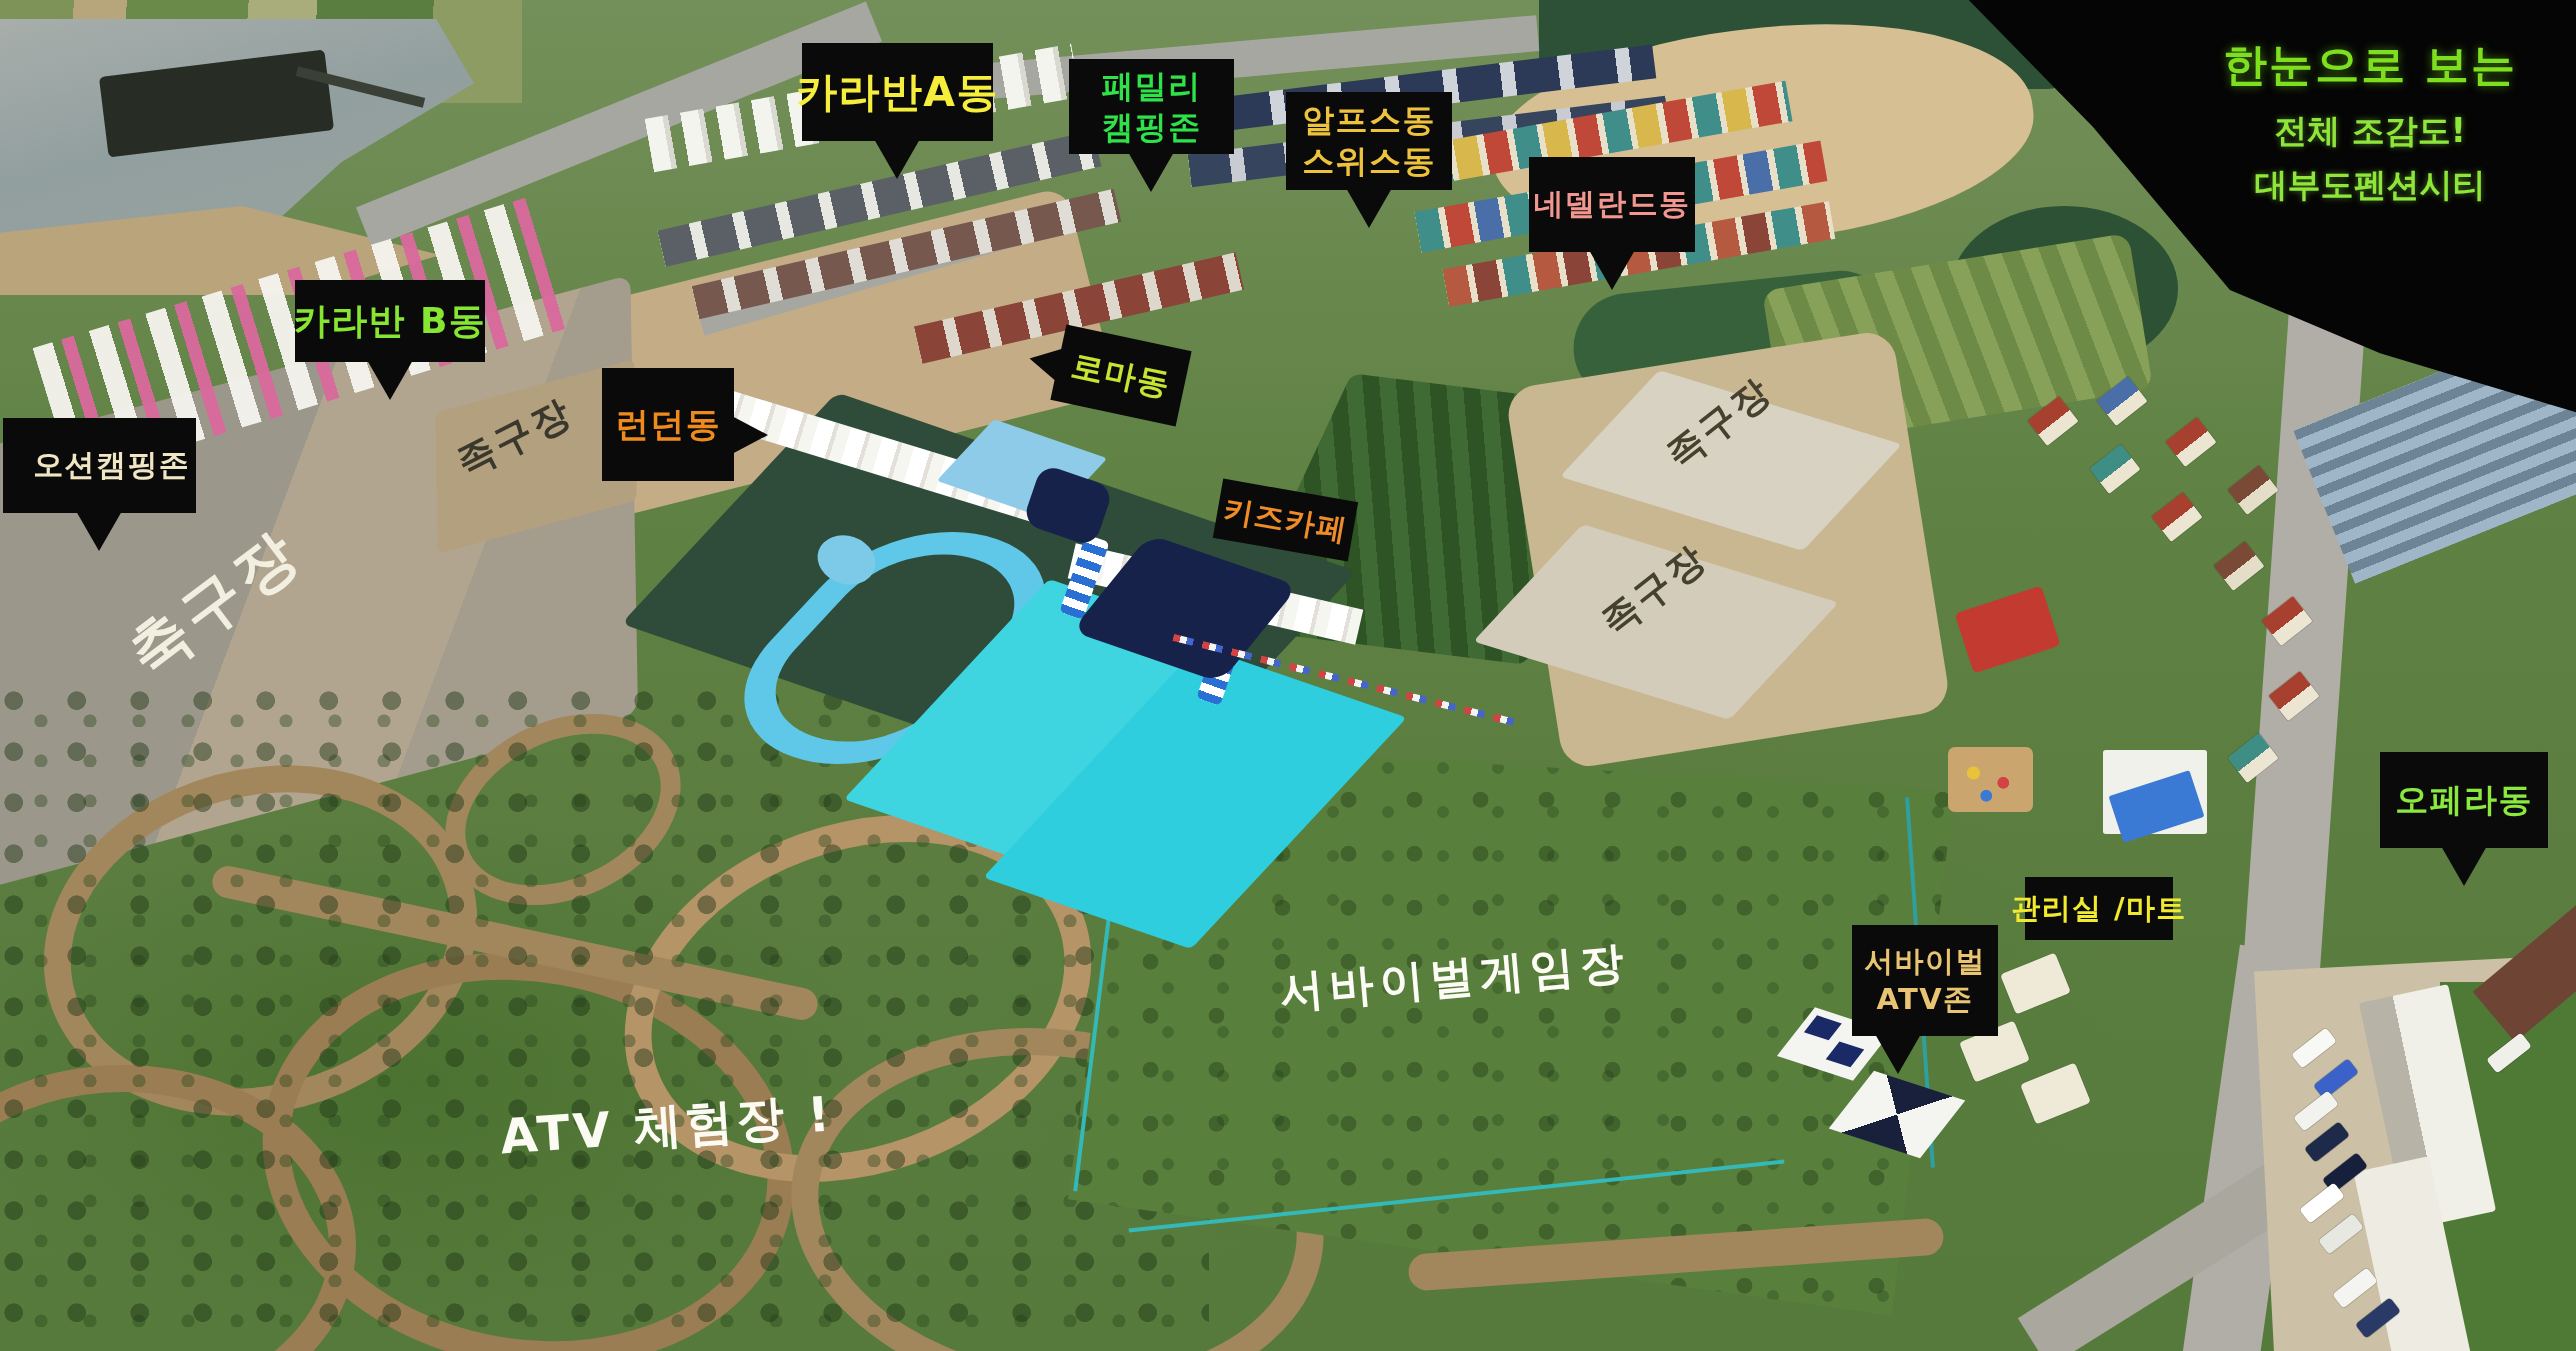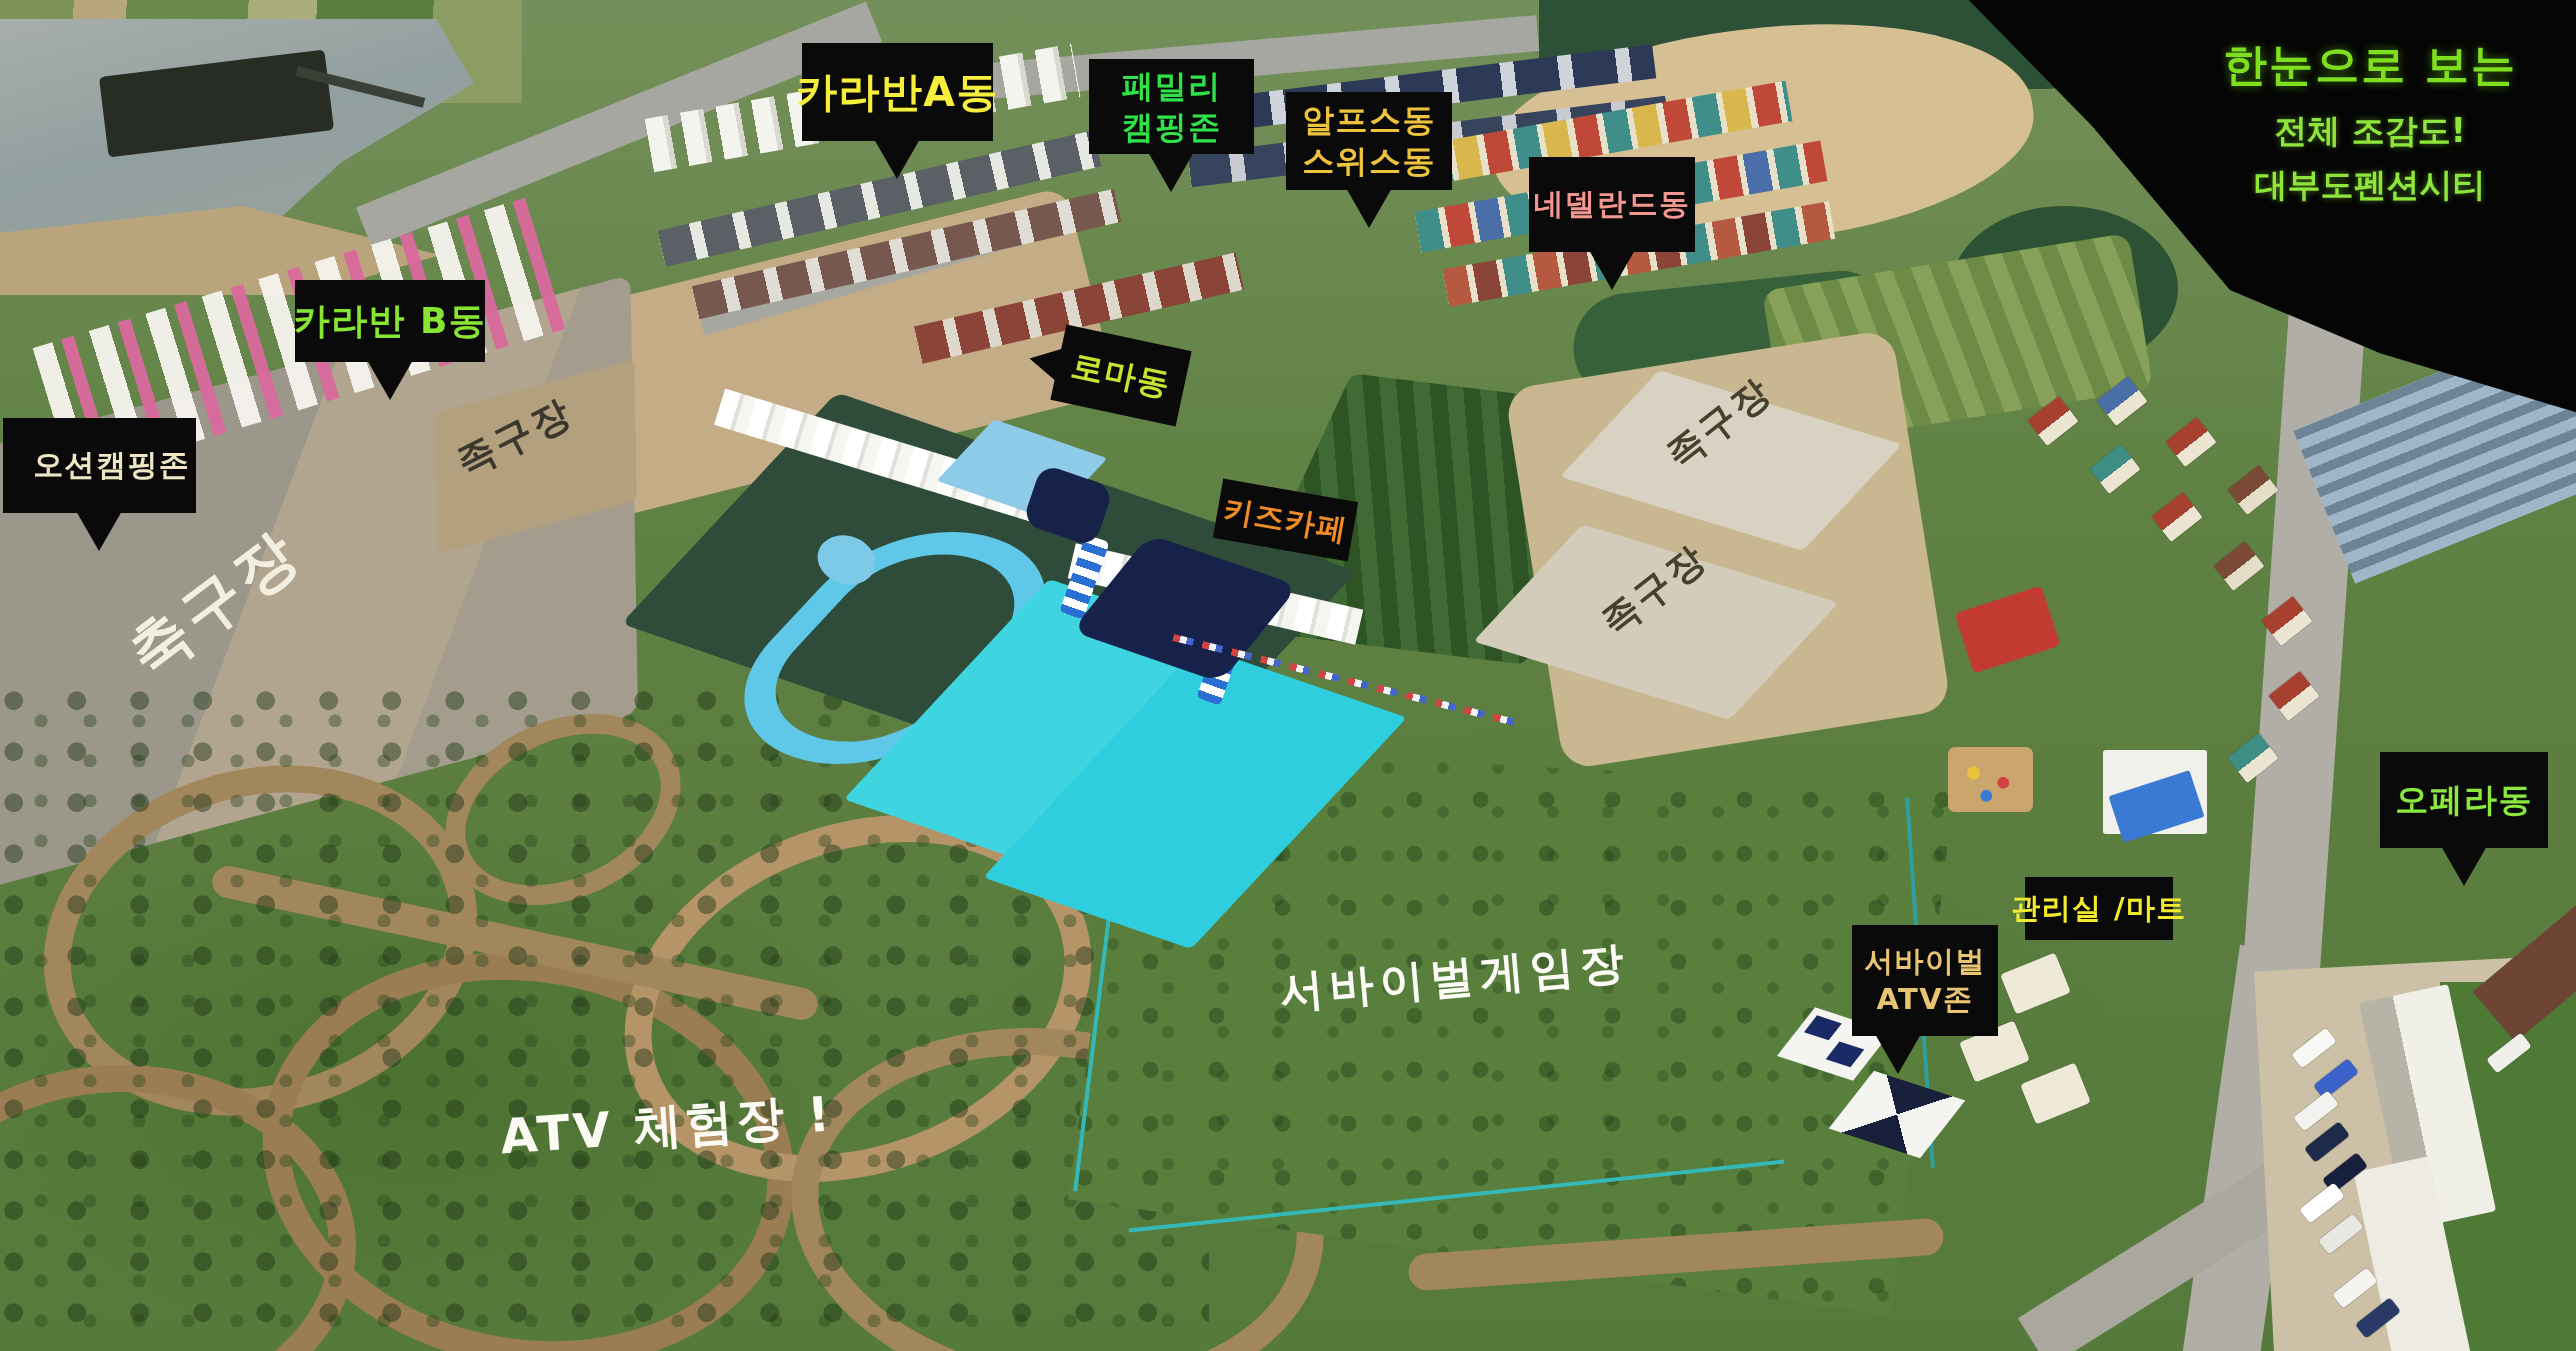--- a/index.html
+++ b/index.html
@@ -137,21 +137,21 @@
 
   
   .bubble{position:absolute;background:#0a0a0a;display:flex;flex-direction:column;align-items:center;justify-content:center;
     font-weight:700;white-space:nowrap;line-height:1.28;letter-spacing:1.4px;}
   .bubble::after{content:"";position:absolute;width:0;height:0;}
   .tail-down::after{top:98%;left:50%;margin-left:-23.4px;border-left:23.4px solid rgba(0,0,0,0);border-right:23.4px solid rgba(0,0,0,0);border-top:40px solid #0a0a0a;}
   .tail-right::after{left:97%;top:42%;border-top:20.6px solid rgba(0,0,0,0);border-bottom:20.6px solid rgba(0,0,0,0);border-left:38px solid #0a0a0a;}
   .tail-west::after{right:97%;top:30%;border-top:18px solid rgba(0,0,0,0);border-bottom:18px solid rgba(0,0,0,0);border-right:33px solid #0a0a0a;}
 
   .b-caravan-a{left:802px;top:43px;width:191px;height:98px;font-size:41px;}
-  .b-family{left:1069px;top:59px;width:165px;height:95px;font-size:32px;margin-left:20px;}
+  .b-family{left:1069px;top:59px;width:165px;height:95px;font-size:32px;}
   .b-alps{left:1286px;top:92px;width:166px;height:98px;font-size:32px;}
   .b-nether{left:1529px;top:157px;width:166px;height:95px;font-size:30px;}
   .b-paris{left:2007px;top:251px;width:166px;height:95px;font-size:37px;}
   .b-caravan-b{left:295px;top:280px;width:190px;height:82px;font-size:36px;}
   .b-ocean{left:2.7px;top:418px;width:168px;height:95px;font-size:30px;padding-left:25px;}
   .b-london{left:602px;top:368px;width:132px;height:113px;font-size:34px;}
   .b-rome{left:1057px;top:337px;width:128px;height:77px;font-size:32px;transform:rotate(12deg);}
   .b-kids{left:1217px;top:490px;width:137px;height:60px;font-size:30px;transform:rotate(10deg);}
   .b-survatv{left:1852px;top:925px;width:146px;height:111px;font-size:29px;}
   .b-survatv::after{left:32%;}
@@ -296,20 +296,23 @@
   </div>
   <div class="bubble b-nether tail-down">
     <span style="color: rgb(242, 151, 143); text-align: right;">네델란드동</span>
   </div>
   <div class="bubble b-caravan-b tail-down">
     <span style="color: rgb(134, 230, 50);">카라반 B동</span>
   </div>
   <div class="bubble b-ocean tail-down">
     <span style="color: rgb(239, 230, 196);">오션캠핑존</span>
   </div>
+  <div class="bubble b-london tail-right">
+    <span style="color: rgb(239, 139, 28);">런던동</span>
+  </div>
   <div class="bubble b-rome tail-west">
     <span style="color: rgb(198, 228, 50);">로마동</span>
   </div>
   <div class="bubble b-kids">
     <span style="color: rgb(239, 139, 40);">키즈카페</span>
   </div>
   <div class="bubble b-survatv tail-down">
     <span style="color: rgb(233, 196, 114);">서바이벌</span>
     <span style="color: rgb(233, 196, 114);">ATV존</span>
   </div>

